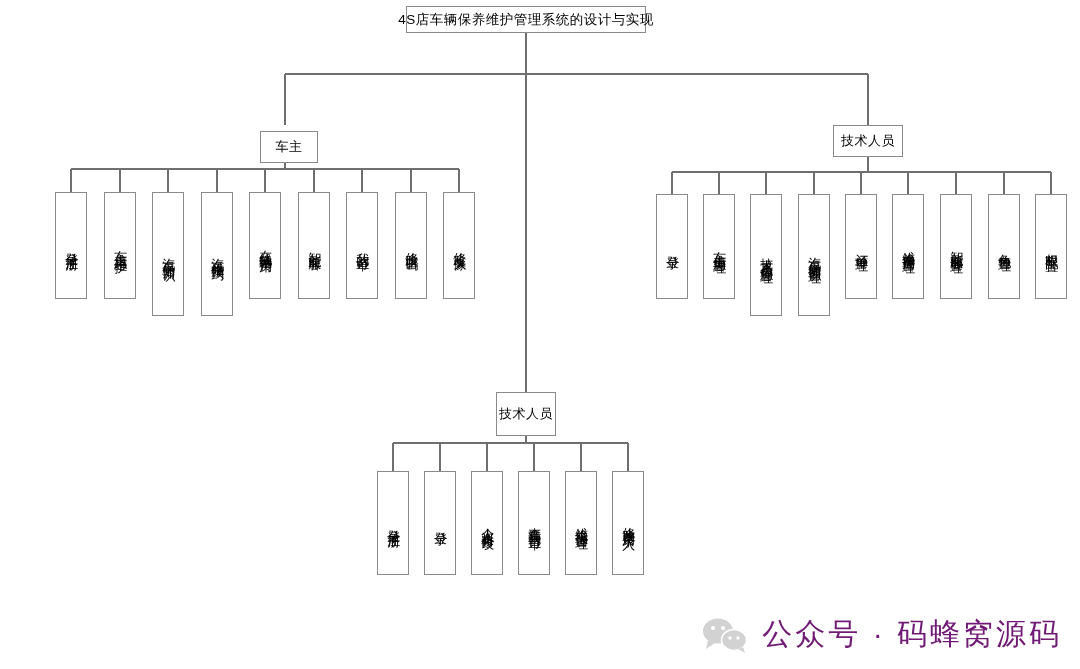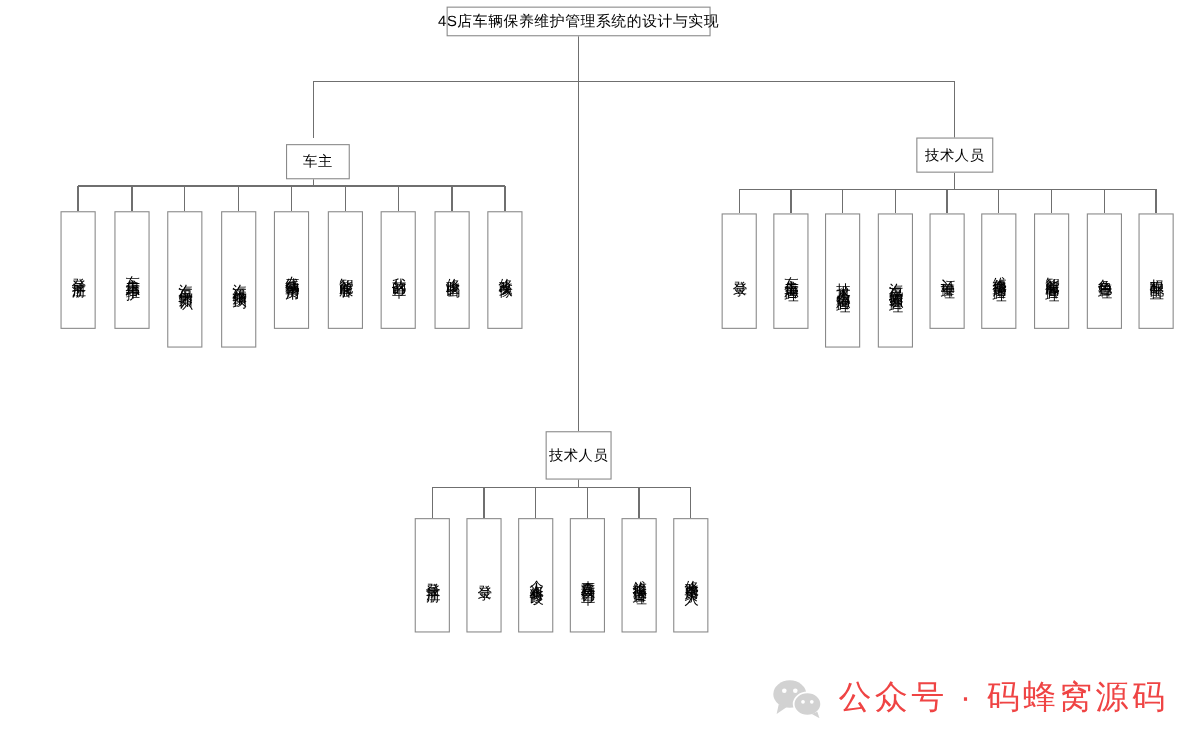--- a/index.html
+++ b/index.html
@@ -37,21 +37,21 @@
     font-size:13px;
     letter-spacing:2px;
     padding:6px 2px;
   }
   #title-node{font-size:13.5px;}
 
   .watermark{
     position:absolute;
     right:18px;bottom:14px;
     display:flex;align-items:center;gap:14px;
-    color:#ef4444;
+    color:#701a75;
     font-size:30px;
     letter-spacing:3px;
     user-select:none;
   }
   .wm-icon{width:46px;height:36px;display:block;}
 </style>
 </head>
 <body>
 
 <div id="canvas">

